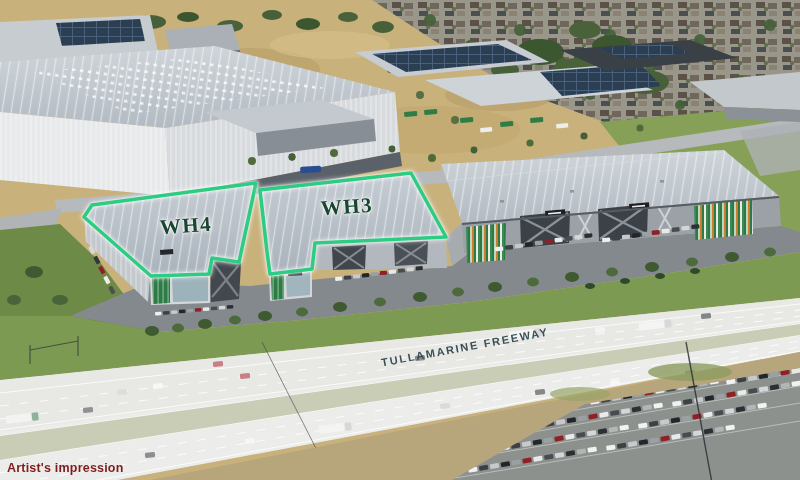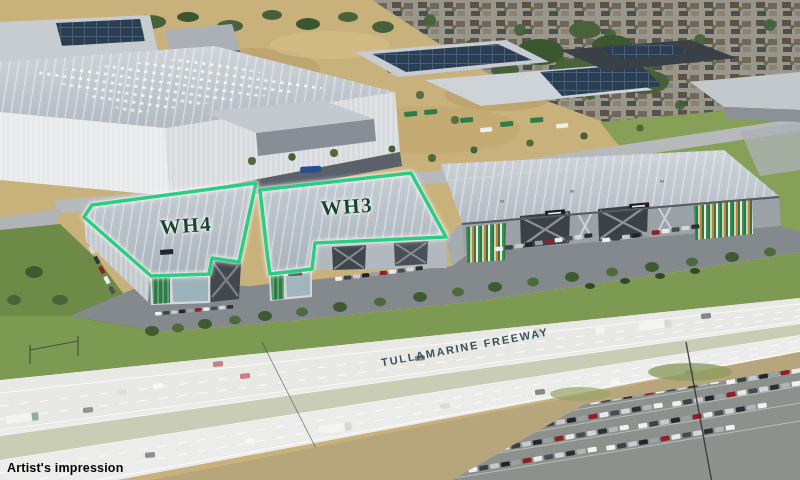--- a/index.html
+++ b/index.html
@@ -390,14 +390,14 @@
   </svg>
 
   <svg width="800" height="480" viewBox="0 0 800 480">
     <polygon class="outline" points="84,217 92,205 256,183 239,262 212,258 209,274 151,276" style="stroke: rgb(46, 203, 130);"></polygon>
     <polygon class="outline" points="260,190 411,173 446,237 315,243 312,269 270,274 267,252" style="stroke: rgb(46, 203, 130);"></polygon>
   </svg>
 
   <div class="label-wh" style="left: 186px; top: 226px; color: rgb(26, 70, 49);">WH4</div>
   <div class="label-wh" style="left: 347px; top: 207px; color: rgb(26, 70, 49);">WH3</div>
   <div class="label-freeway" style="color: rgb(44, 68, 76);">TULLAMARINE FREEWAY</div>
-  <div class="label-disclaimer" style="color: #000000;">Artist's impression</div>
+  <div class="label-disclaimer" style="color: #7f1d1d;">Artist's impression</div>
 </div>
 
 </body></html>

